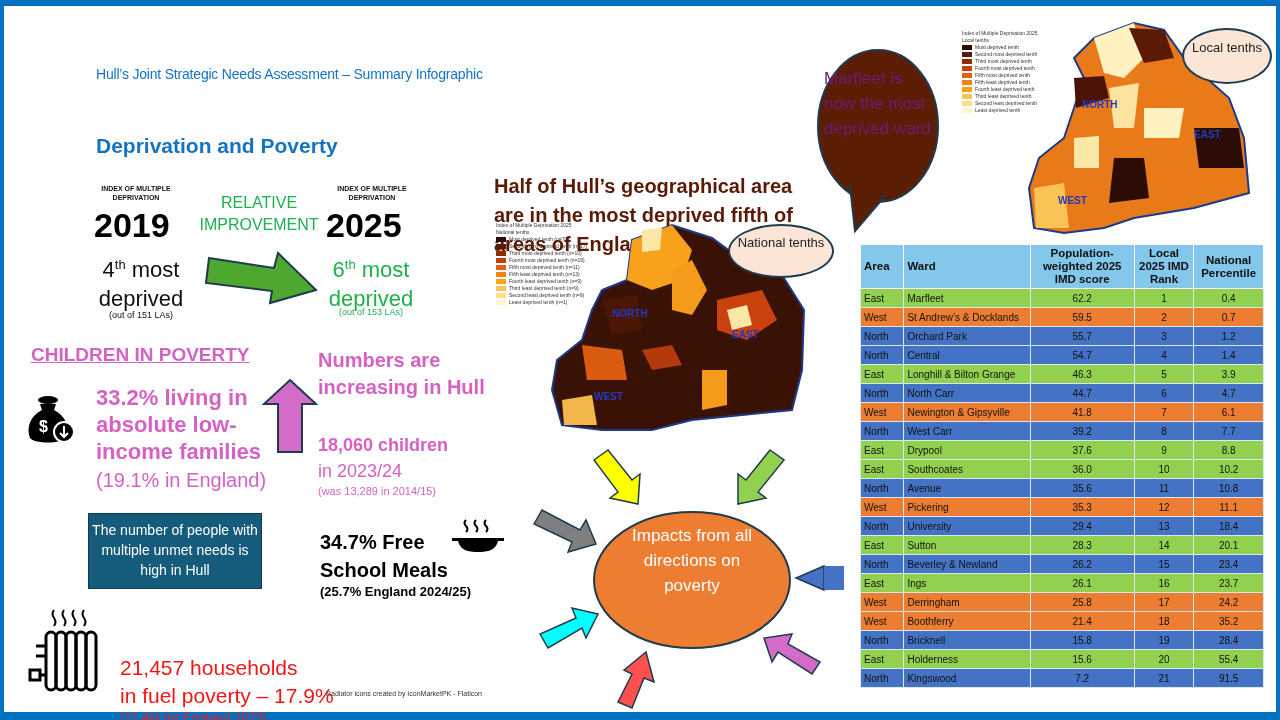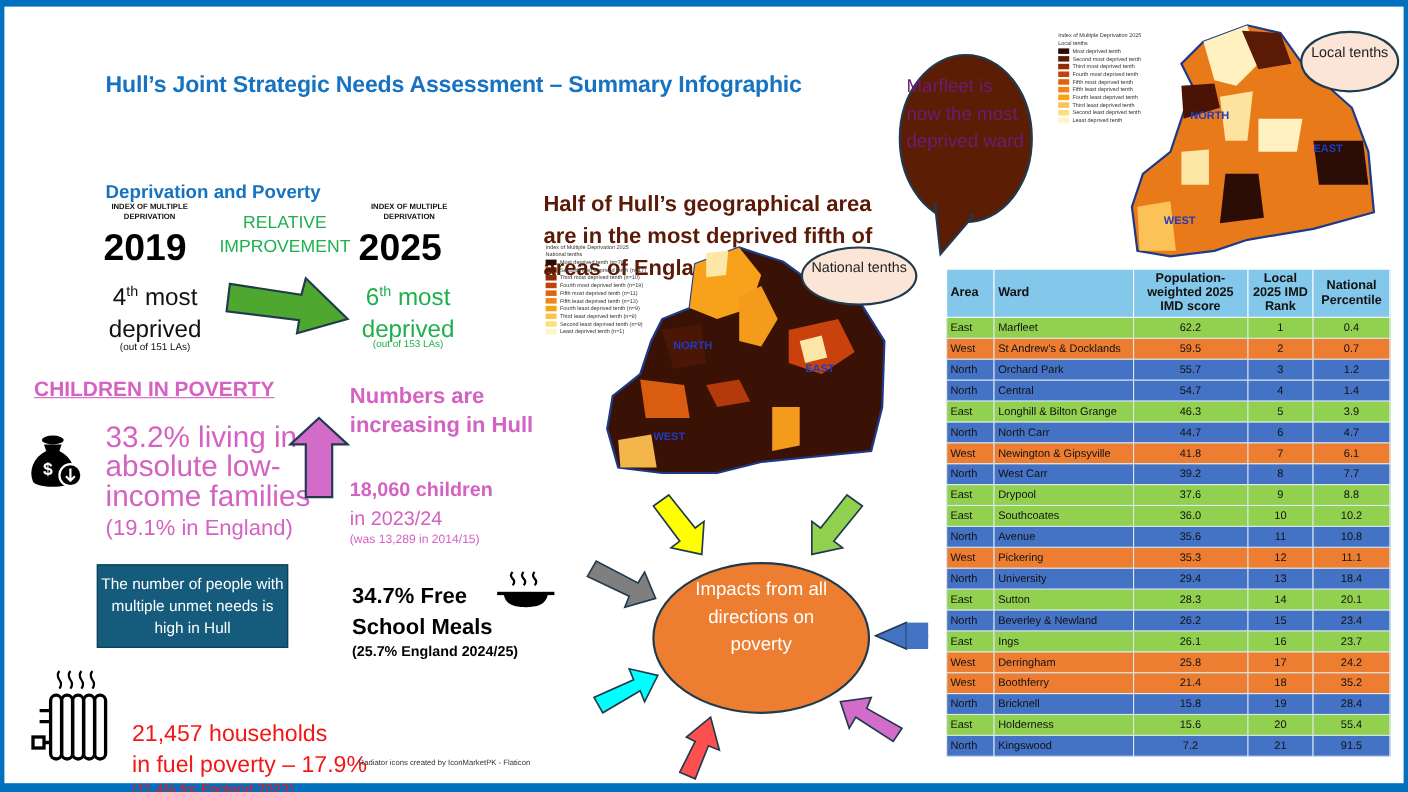--- a/index.html
+++ b/index.html
@@ -1,20 +1,20 @@
 <!DOCTYPE html>
 <html><head>
 <meta charset="utf-8">
 <style>
   html, body { margin:0; padding:0; }
   body { width:1280px; height:720px; position:relative; overflow:hidden; background:#0070c0; font-family:"Liberation Sans", sans-serif; }
   #slide { position:absolute; left:4px; top:6px; width:1272px; height:706px; background:#ffffff; }
   .abs { position:absolute; }
-  .title { left:92px; top:60px; font-size:21px; font-weight:bold; color:#1573c2; white-space:nowrap; letter-spacing:-0.2px; }
-  .section { left:92px; top:128px; font-size:17px; font-weight:bold; color:#1573c2;margin-top:31px; }
+  .title { left:92px; top:60px; font-size:14px; font-weight:normal; color:#1573c2; white-space:nowrap; letter-spacing:-0.2px; }
+  .section { left:92px; top:128px; font-size:21px; font-weight:bold; color:#1573c2; }
   .imd-label { font-size:7px; font-weight:bold; text-align:center; line-height:9px; color:#111; }
   .big-year { font-size:34px; font-weight:bold; color:#000; }
   .rank-text { font-size:22px; text-align:center; line-height:29px; }
   .small-note { font-size:9px; text-align:center; }
   .green { color:#1fb04e; }
   .pink { color:#d562c3; }
   .red { color:#f21616;margin-top:36px; }
   .maroon { color:#5b1a06; }
   .boxdark { background:#155b7c; border:1px solid #0d3c52; color:#fff; text-align:center; font-size:14px; line-height:20px; }
   table.ward { border-collapse:collapse; font-size:10px; }
@@ -61,21 +61,21 @@
   <div class="abs small-note green" style="left:312px;top:301px;width:110px;">(out of 153 LAs)</div>
 
   <div class="abs pink" style="left:27px;top:338px;font-size:19px;font-weight:bold;text-decoration:underline;">CHILDREN IN POVERTY</div>
   <svg class="abs" style="left:22px;top:386px;" width="54" height="54">
     <ellipse cx="22" cy="8" rx="10" ry="4" fill="#000"></ellipse>
     <path d="M14 12 L30 12 L28 18 C40 24 44 36 40 46 C36 52 8 52 4 46 C0 36 4 24 16 18 Z" fill="#000"></path>
     <text x="13" y="40" font-size="16" fill="#fff" font-family="Liberation Sans, sans-serif" font-weight="bold">$</text>
     <circle cx="38" cy="40" r="10" fill="#000" stroke="#fff" stroke-width="2"></circle>
     <path d="M38 34 L38 44 M34 41 L38 45 L42 41" stroke="#fff" stroke-width="2" fill="none"></path>
   </svg>
-  <div class="abs pink" style="left:92px;top:378px;font-size:27px;font-weight:normal;line-height:27px;">
+  <div class="abs pink" style="left:92px;top:378px;font-size:22px;font-weight:bold;line-height:27px;">
     <div>33.2% living in</div>
     <div>absolute low-</div>
     <div>income families</div>
   </div>
   <div class="abs pink" style="left:92px;top:463px;font-size:20px;">(19.1% in England)</div>
 
   <svg class="abs" style="left:258px;top:372px;" width="56" height="76">
     <polygon points="28,2 54,26 40,26 40,74 16,74 16,26 2,26" fill="#d36bc8" stroke="#1f3b4d" stroke-width="2"></polygon>
   </svg>
 

